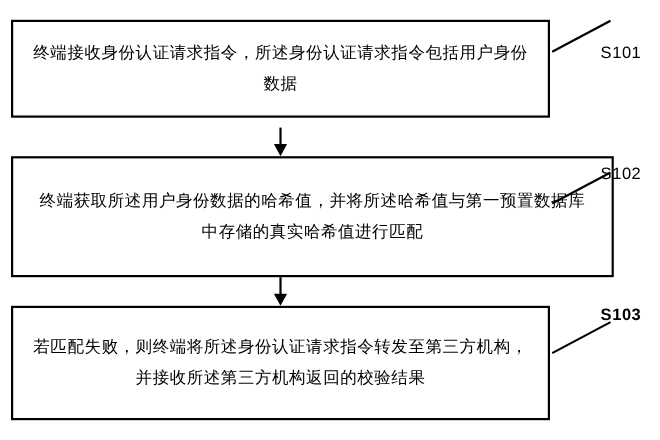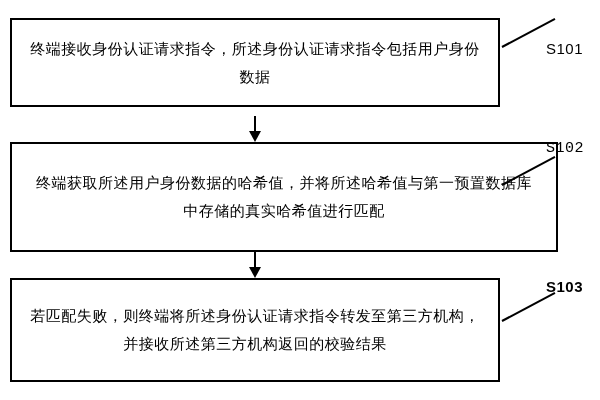--- a/index.html
+++ b/index.html
@@ -75,21 +75,21 @@
   <div class="leader" style="left:502px; top:46px; width:60px; transform: rotate(-28deg);"></div>
   <div class="step-label" style="left:546px; top:4px;margin-top:36px;">S101</div>
 
   <div class="arrow-line" style="left:254px; top:116px; height:17px;"></div>
   <div class="arrow-head" style="left:249px; top:131px;"></div>
 
   <div class="flow-box" style="left:10px; top:142px; width:548px; height:110px;">
     <span class="box-text">终端获取所述用户身份数据的哈希值，并将所述哈希值与第一预置数据库中存储的真实哈希值进行匹配</span>
   </div>
   <div class="leader" style="left:502px; top:184px; width:60px; transform: rotate(-28deg);"></div>
-  <div class="step-label" style="left:546px; top:140px;font-family:Liberation Mono, monospace;">S102</div>
+  <div class="step-label" style="left:546px; top:150px;">S102</div>
 
   <div class="arrow-line" style="left:254px; top:252px; height:17px;"></div>
   <div class="arrow-head" style="left:249px; top:267px;"></div>
 
   <div class="flow-box" style="left:10px; top:278px; width:490px; height:104px;">
     <span class="box-text">若匹配失败，则终端将所述身份认证请求指令转发至第三方机构，并接收所述第三方机构返回的校验结果</span>
   </div>
   <div class="leader" style="left:502px; top:320px; width:60px; transform: rotate(-28deg);"></div>
   <div class="step-label" style="left:546px; top:278px;font-weight:bold;">S103</div>
 

